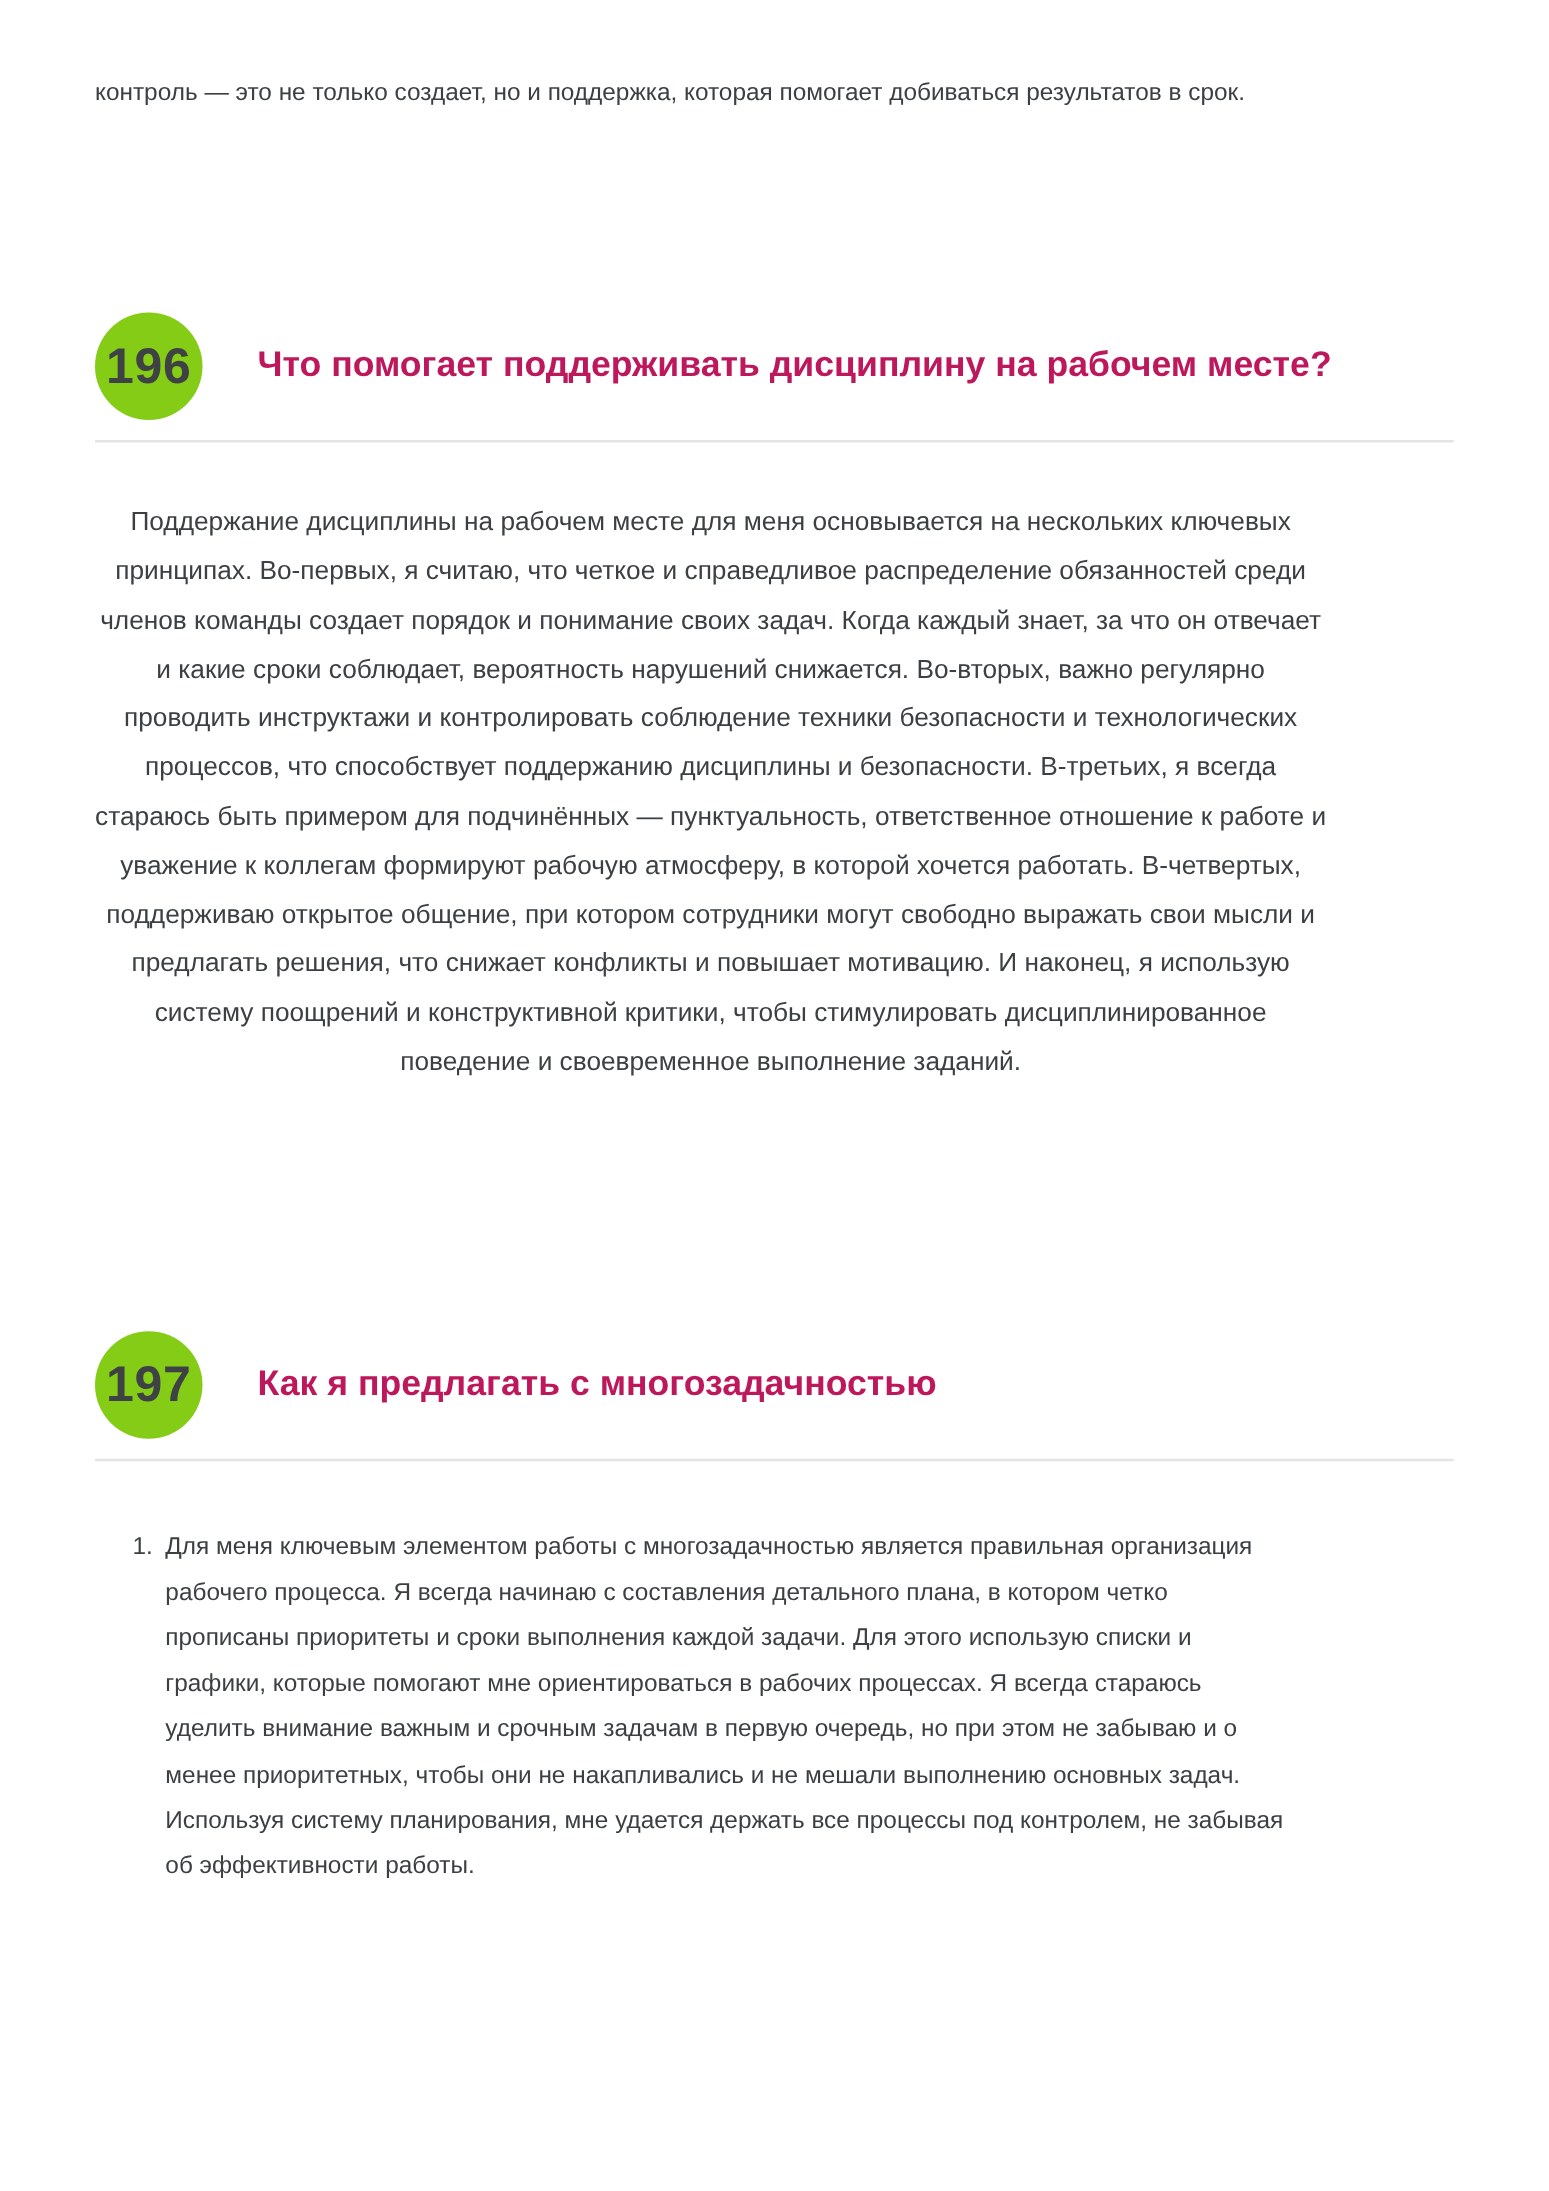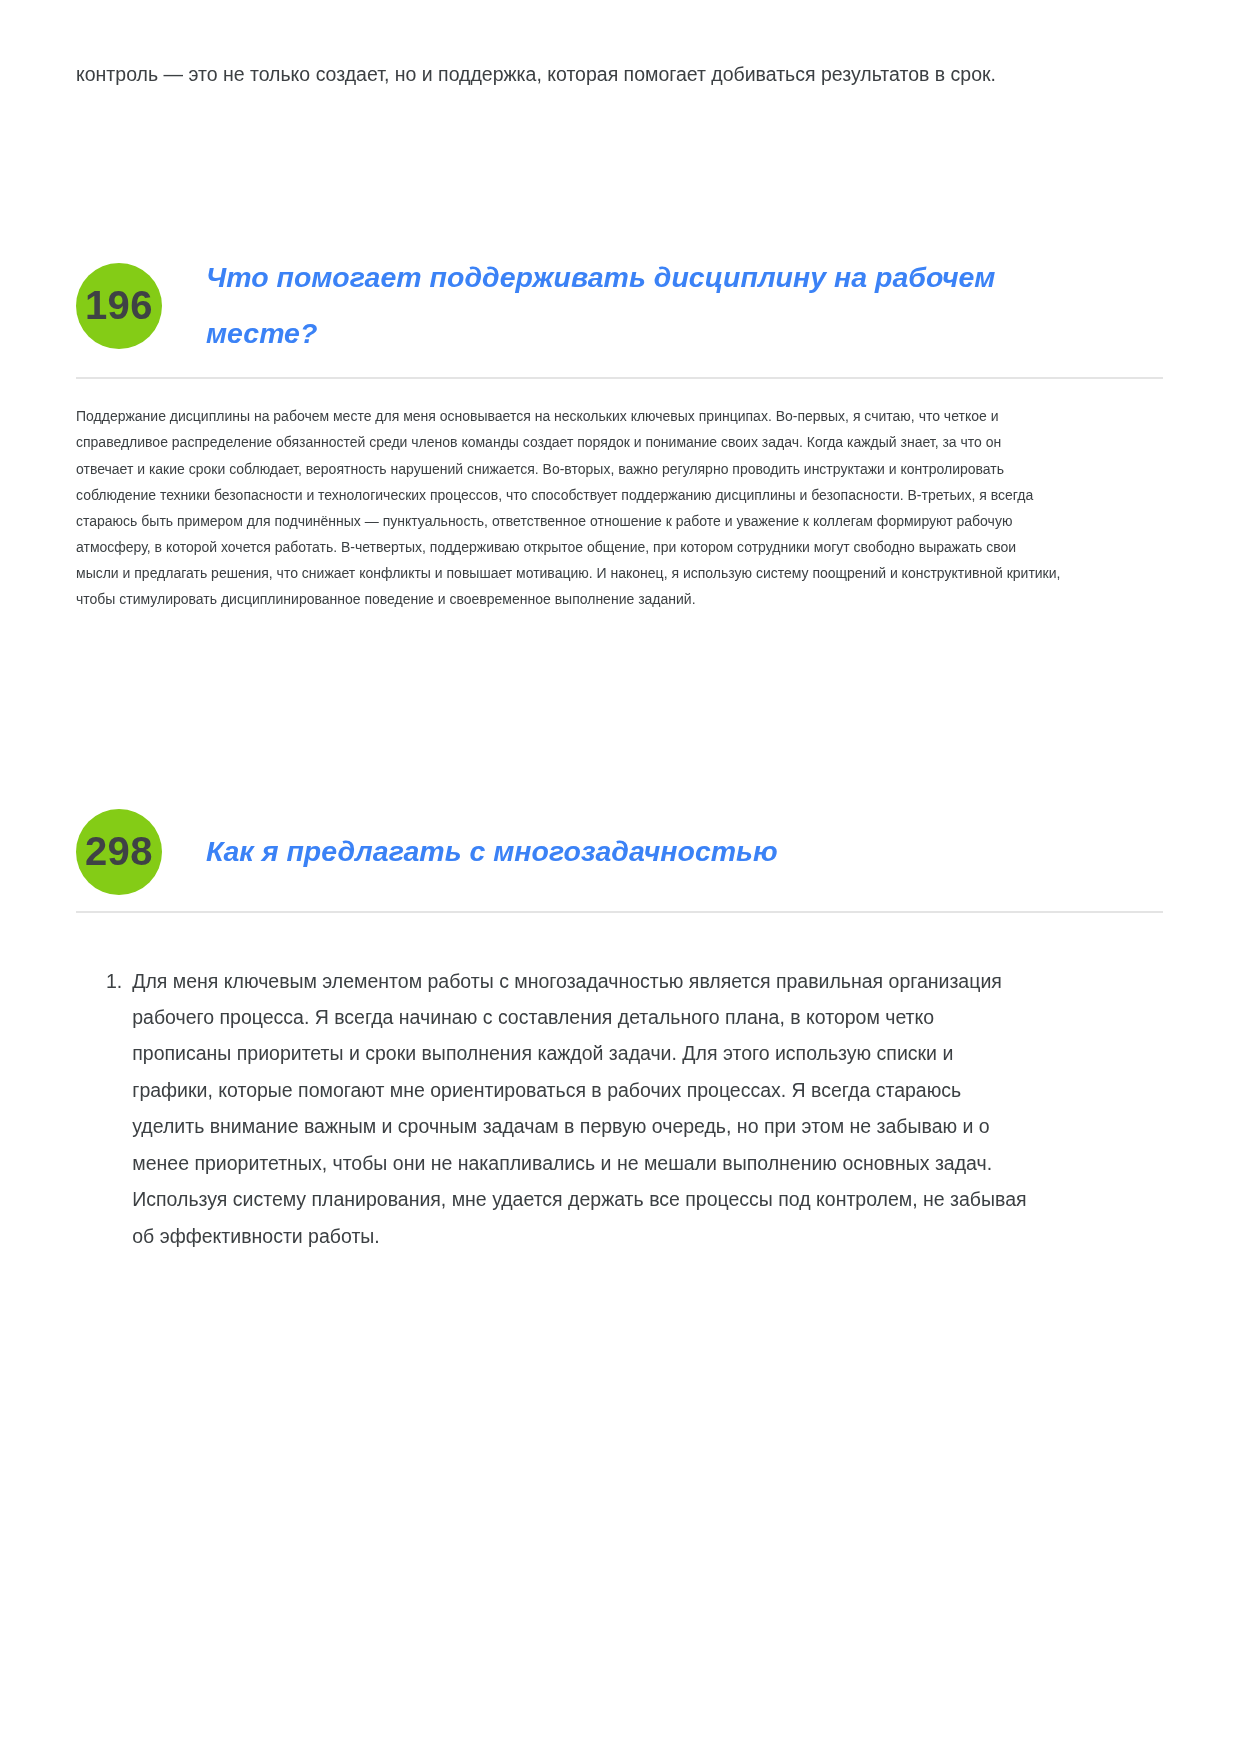--- a/index.html
+++ b/index.html
@@ -51,39 +51,39 @@
     justify-content: center;
     font-size: 40px;
     font-weight: 700;
     color: #3f4245;
     letter-spacing: 0.5px;
   }
 
   .question-title {
     font-size: 28.5px;
     font-weight: 700;
-    color: #3b82f6;
+    color: #be185d;
     line-height: 1.95;
     max-width: 880px;
-    font-style: italic;
   }
 
   .rule {
     border: none;
     border-top: 2px solid #e4e4e4;
     margin-top: 16px;
     width: 100%;
   }
 
   .answer {
-    margin-top: 24px;
-    font-size: 14px;
+    margin-top: 44px;
+    font-size: 21px;
     line-height: 1.87;
     color: #3c4043;
     max-width: 985px;
+    text-align: center;
   }
 
   .answer-list {
     margin-top: 50px;
     list-style: none;
     padding-left: 30px;
     max-width: 960px;
   }
 
   .answer-list li {
@@ -109,21 +109,21 @@
     <div class="section-header">
       <div class="badge">196</div>
       <h2 class="question-title">Что помогает поддерживать дисциплину на рабочем месте?</h2>
     </div>
     <hr class="rule">
     <p class="answer">Поддержание дисциплины на рабочем месте для меня основывается на нескольких ключевых принципах. Во-первых, я считаю, что четкое и справедливое распределение обязанностей среди членов команды создает порядок и понимание своих задач. Когда каждый знает, за что он отвечает и какие сроки соблюдает, вероятность нарушений снижается. Во-вторых, важно регулярно проводить инструктажи и контролировать соблюдение техники безопасности и технологических процессов, что способствует поддержанию дисциплины и безопасности. В-третьих, я всегда стараюсь быть примером для подчинённых — пунктуальность, ответственное отношение к работе и уважение к коллегам формируют рабочую атмосферу, в которой хочется работать. В-четвертых, поддерживаю открытое общение, при котором сотрудники могут свободно выражать свои мысли и предлагать решения, что снижает конфликты и повышает мотивацию. И наконец, я использую систему поощрений и конструктивной критики, чтобы стимулировать дисциплинированное поведение и своевременное выполнение заданий.</p>
   </section>
 
   <section class="qa-section section-197">
     <div class="section-header">
-      <div class="badge">298</div>
+      <div class="badge">197</div>
       <h2 class="question-title">Как я предлагать с многозадачностью</h2>
     </div>
     <hr class="rule">
     <ol class="answer-list">
       <li>
         <span class="li-marker">1.</span>
         <span class="li-text">Для меня ключевым элементом работы с многозадачностью является правильная организация рабочего процесса. Я всегда начинаю с составления детального плана, в котором четко прописаны приоритеты и сроки выполнения каждой задачи. Для этого использую списки и графики, которые помогают мне ориентироваться в рабочих процессах. Я всегда стараюсь уделить внимание важным и срочным задачам в первую очередь, но при этом не забываю и о менее приоритетных, чтобы они не накапливались и не мешали выполнению основных задач. Используя систему планирования, мне удается держать все процессы под контролем, не забывая об эффективности работы.</span>
       </li>
     </ol>
   </section>

